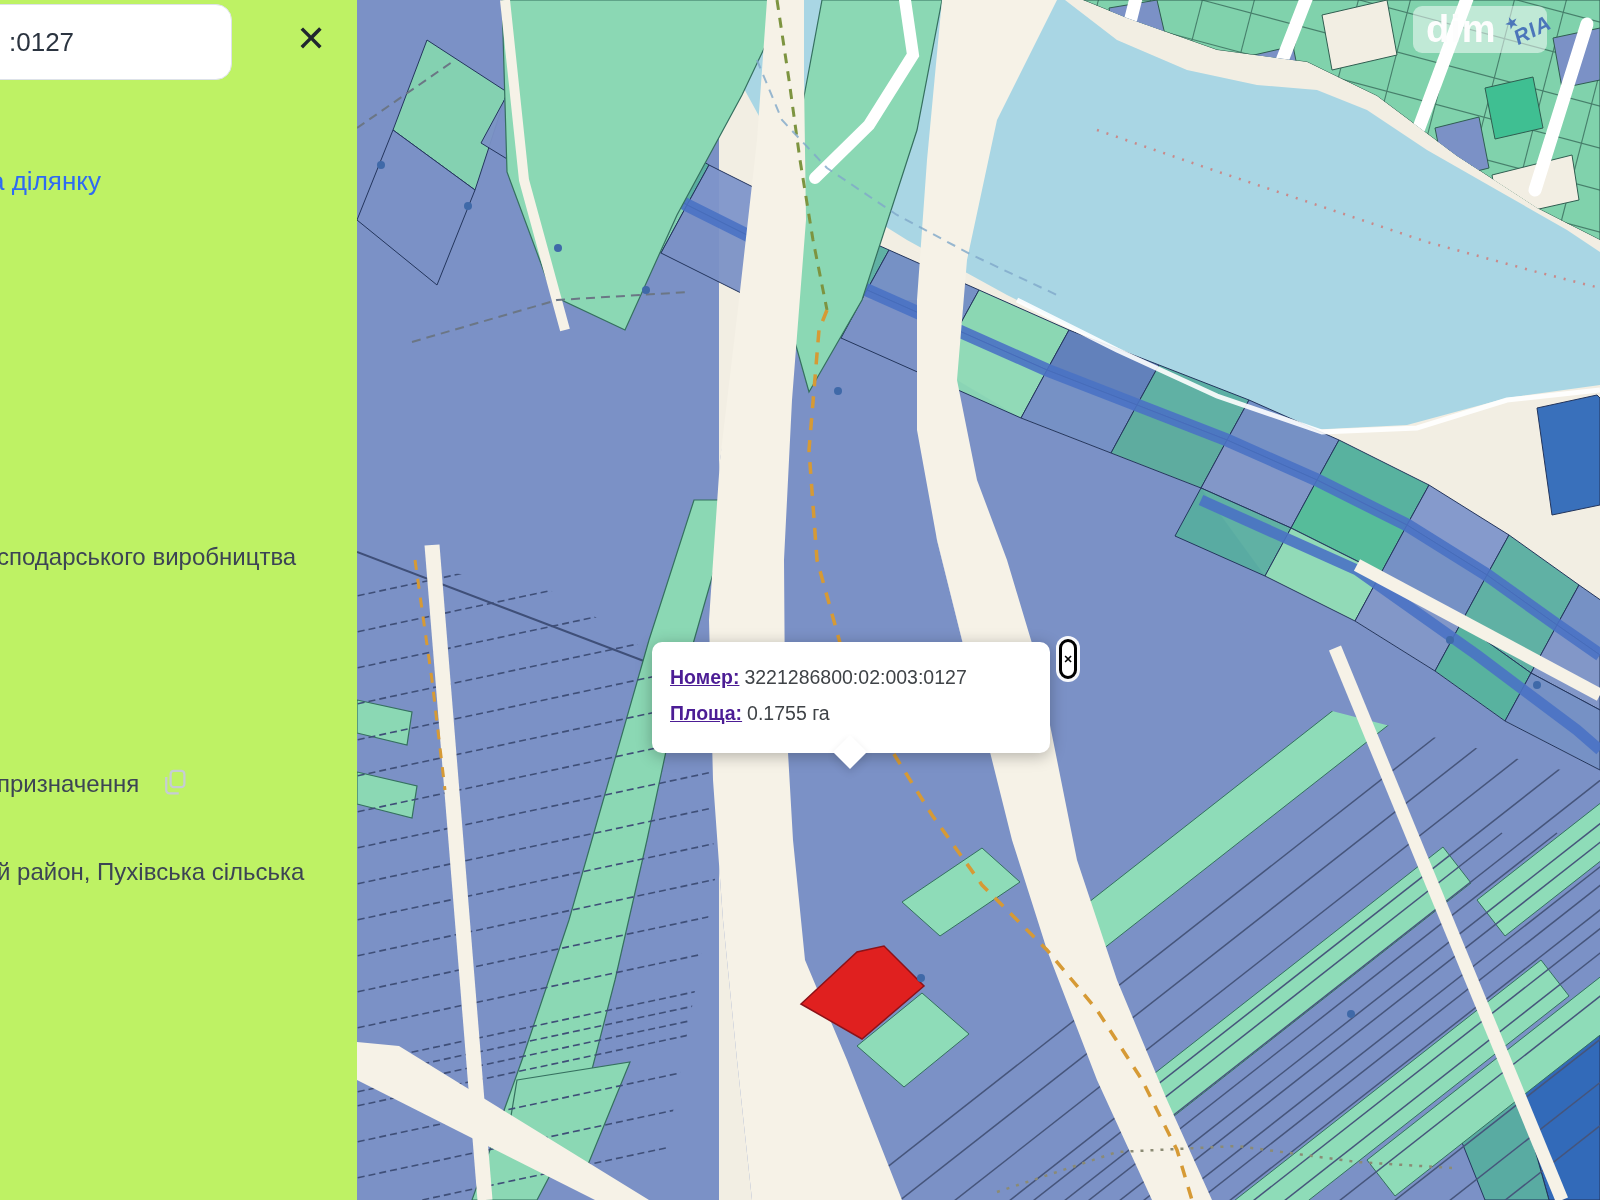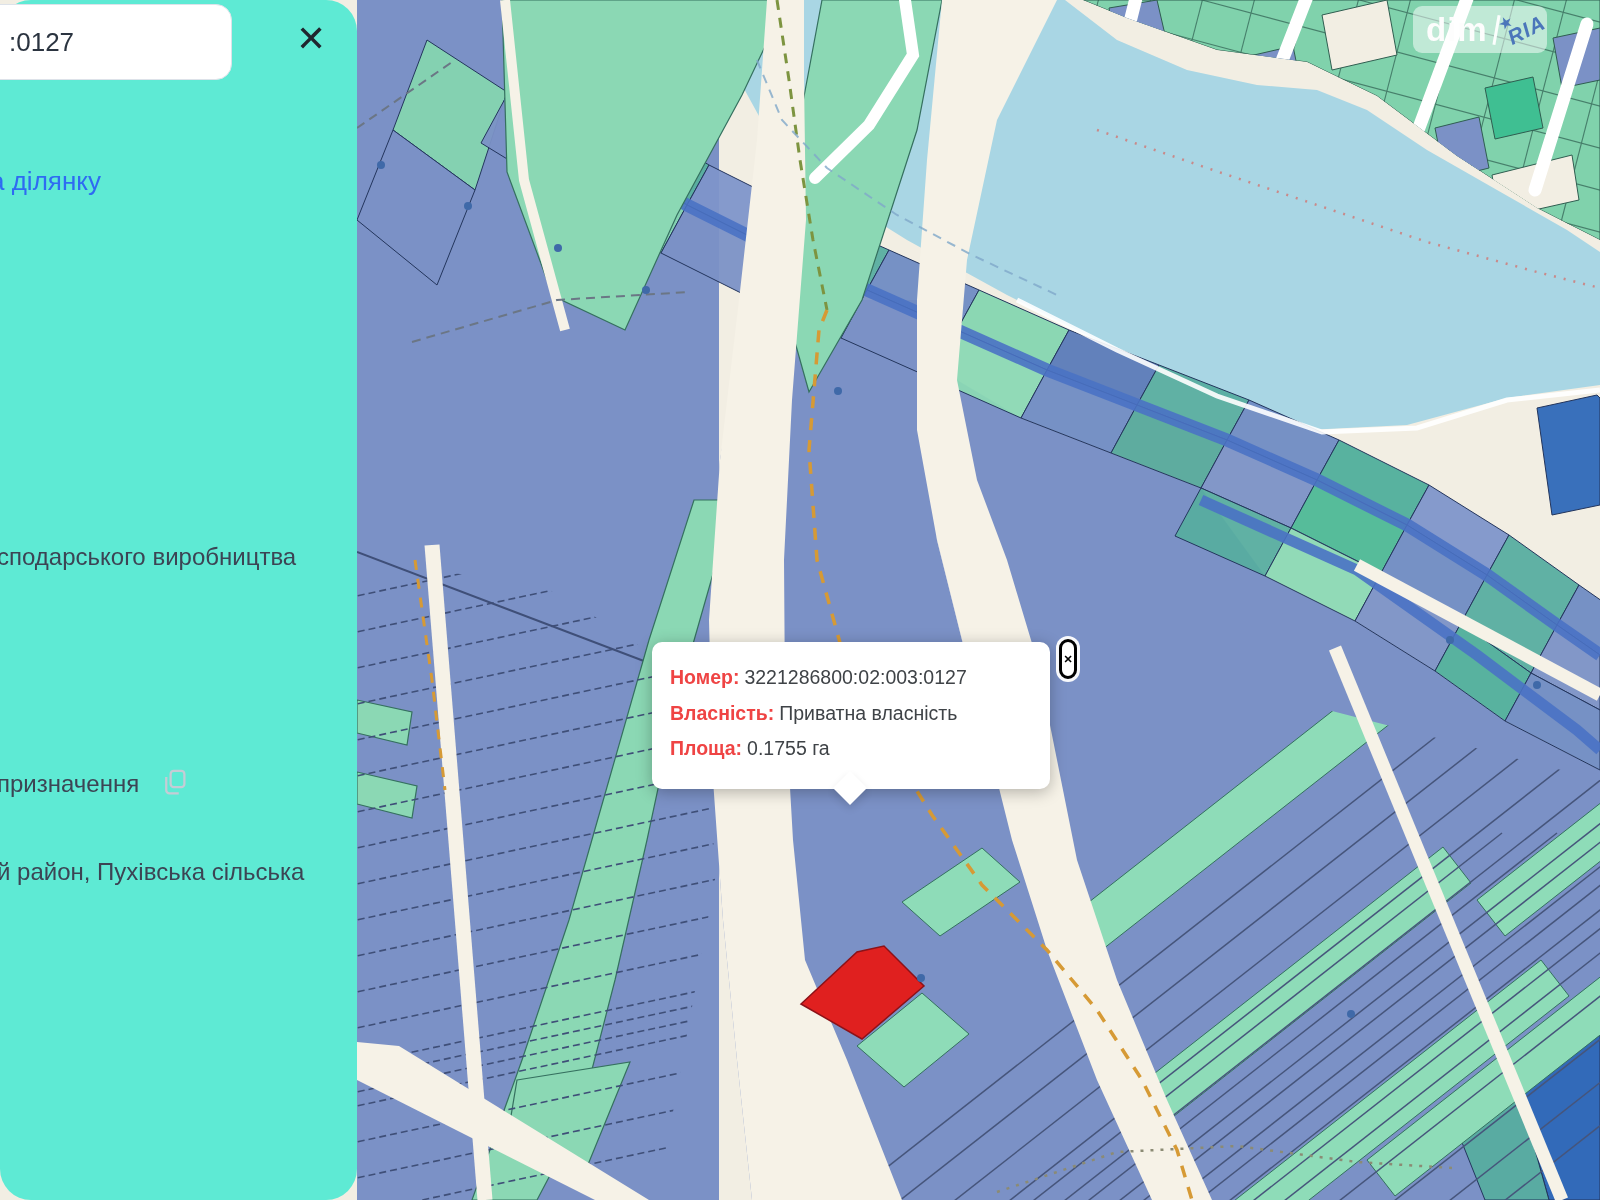--- a/index.html
+++ b/index.html
@@ -1,44 +1,44 @@
 <!DOCTYPE html>
 <html><head>
 <meta charset="utf-8">
 <style>
   html,body{margin:0;padding:0;background:#ddd;}
   #app{position:relative;width:1600px;height:1200px;overflow:hidden;background:#f2eee3;
        font-family:"Liberation Sans", sans-serif;}
   
-  .sidebar{position:absolute;left:0;top:0;width:357px;height:1200px;background:#5eead4;z-index:5;border-radius:31px;}
+  .sidebar{position:absolute;left:0;top:0;width:357px;height:1200px;background:#bef264;z-index:5;}
   .search-box{position:absolute;left:-62px;top:4px;width:292px;height:74px;border:1px solid #dde2e9;
       border-radius:16px;background:#fff;}
   .search-box span{position:absolute;left:70px;top:0;line-height:74px;font-size:26px;color:#2b3440;white-space:nowrap;}
   .sb-close{position:absolute;left:288px;top:16px;width:46px;height:46px;border:none;background:transparent;
       font-size:36px;font-weight:200;color:#20262f;cursor:pointer;line-height:46px;padding:0;}
   .sb-link{position:absolute;left:-10px;top:166px;font-size:26px;color:#2e6bf2;white-space:nowrap;cursor:pointer;}
   .sb-text{position:absolute;left:-3px;color:#3c4454;font-size:24px;white-space:nowrap;}
   .t1{top:543px;} .t2{top:770px;} .t3{top:858px;}
   .copy-ic{position:absolute;left:160px;top:767px;width:30px;height:30px;cursor:pointer;}
   
   .map{position:absolute;left:357px;top:0;width:1243px;height:1200px;}
   
   .popup{position:absolute;left:652px;top:642px;width:398px;box-sizing:border-box;background:#fff;
       border-radius:10px;box-shadow:0 3px 16px rgba(0,0,0,.28);padding:18px 26px 22px 18px;z-index:8;}
   .popup .prow{font-size:19.5px;line-height:35.5px;color:#3f4347;}
-  .plabel{font-weight:700;color:#ef4444;margin-right:5px;}
+  .plabel{font-weight:700;color:#4c1d95;margin-right:5px;text-decoration:underline;}
   .popup-tip{position:absolute;left:186px;bottom:-11px;width:24px;height:24px;background:#fff;
       transform:rotate(45deg);box-shadow:3px 3px 8px rgba(0,0,0,.12);}
   .popup-close{position:absolute;right:-27px;top:-3px;width:18px;height:40px;background:#fff;
       border:3px solid #000;border-radius:9px;box-shadow:0 0 0 3px rgba(255,255,255,.95);
       font-size:11px;font-weight:700;color:#000;text-align:center;line-height:34px;padding:0;cursor:pointer;}
   
   .wm{position:absolute;left:1413px;top:6px;width:134px;height:47px;background:rgba(255,255,255,.5);
       border-radius:9px;z-index:6;display:flex;align-items:center;}
-  .wm-dim{color:#fdfdfd;font-size:33px;font-weight:700;margin-left:13px;letter-spacing:1px;}
+  .wm-dim{color:#fdfdfd;font-size:38px;font-weight:700;margin-left:13px;letter-spacing:1px;}
   .wm-div{width:3px;height:30px;background:rgba(255,255,255,.95);margin:0 9px 0 7px;transform:rotate(10deg);}
   .wm-ria{position:relative;color:#4b76ba;font-size:21px;font-weight:700;font-style:italic;
       transform:rotate(-27deg);letter-spacing:1px;}
   .wm-star{position:absolute;left:-2px;top:-12px;font-size:14px;font-style:normal;}
 </style>
 </head>
 <body>
 
 <div id="app">
 
@@ -262,23 +262,20 @@
     <span class="wm-dim">dim</span>
     <span class="wm-div"></span>
     <span class="wm-ria"><i class="wm-star">★</i><span>RIA</span></span>
   </div>
 
   <div class="popup">
     <div class="prow">
       <span class="plabel">Номер:</span><span>3221286800:02:003:0127</span>
     </div>
     <div class="prow">
-      <span class="plabel">Власність:</span><span>Приватна власність</span>
-    </div>
-    <div class="prow">
       <span class="plabel">Площа:</span><span>0.1755 га</span>
     </div>
     <button class="popup-close">✕</button>
     <div class="popup-tip"></div>
   </div>
 
   <div class="sidebar">
     <div class="search-box">
       <span>:0127</span>
     </div>

